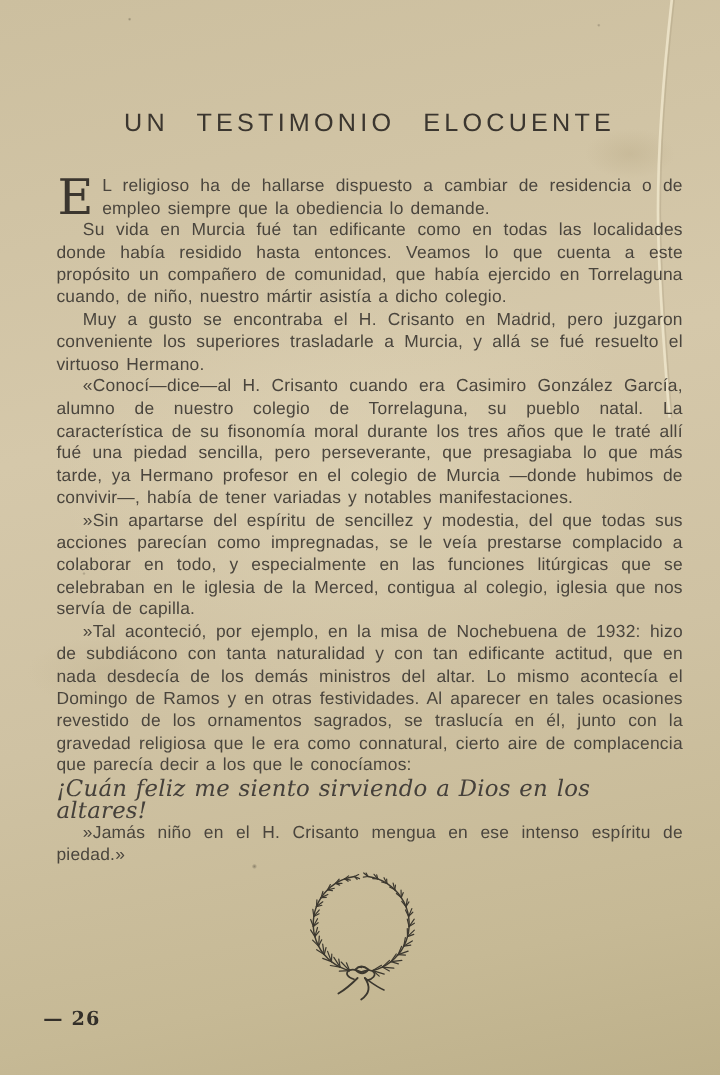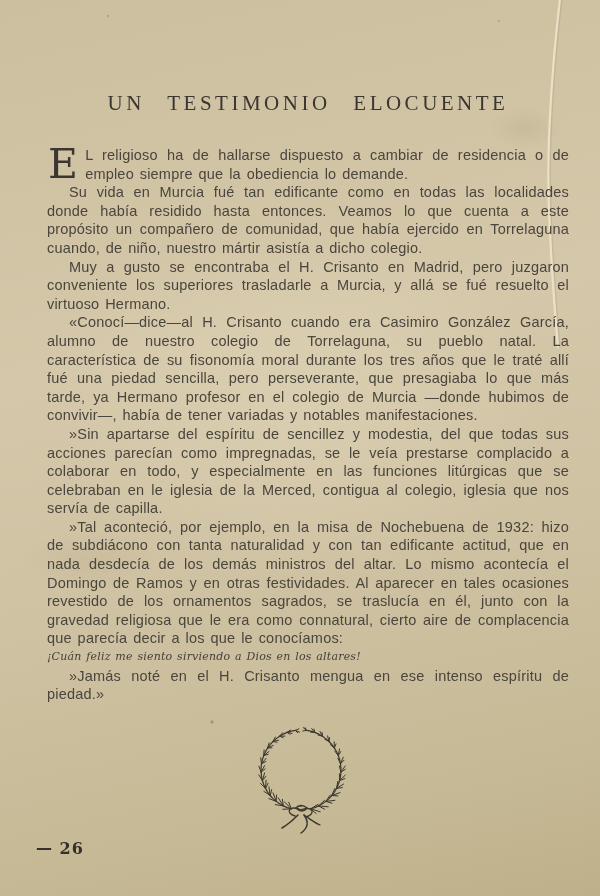--- a/index.html
+++ b/index.html
@@ -19,21 +19,21 @@
       linear-gradient(168deg,#ccbf9f 0%, #d5c8aa 38%, #cfc2a3 62%, #c6b995 86%, #bdb08a 100%);
     font-family:"Liberation Sans", sans-serif;
     color:#4a453d;
   }
 
   .decor{position:absolute;inset:0;z-index:0;pointer-events:none;}
 
   .title{
     position:absolute;top:91px;left:47px;right:31px;margin:0;z-index:1;
     text-align:center;
-    font-family:Liberation Serif, serif;
+    font-family:Liberation Sans, sans-serif;
     font-weight:normal;font-size:21px;
     letter-spacing:3.5px;word-spacing:14px;
     color:#3b362f;
   }
 
   .text-block{
     position:absolute;top:146px;left:47px;right:31px;z-index:1;
   }
   .para{
     margin:0;text-align:justify;
@@ -43,21 +43,21 @@
   .ind{text-indent:22px;}
   .dropcap{
     float:left;
     font-family:"DejaVu Serif", serif;
     font-size:41px;line-height:33px;
     padding:2px 7px 0 1px;
     color:#3b362f;
   }
   .quote{
     font-family:"DejaVu Serif", serif;
-    font-style:italic;font-size:11px;line-height:18.6px;
+    font-style:italic;font-size:19px;line-height:18.6px;
     text-align:left;letter-spacing:.2px;word-spacing:1px;
     color:#45403a;
   }
 
   .wreath{
     position:absolute;left:243px;top:716px;width:120px;height:132px;z-index:1;
   }
 
   .page-number{
     position:absolute;left:36px;top:839px;z-index:1;
@@ -79,21 +79,21 @@
   <h1 class="title">UN TESTIMONIO ELOCUENTE</h1>
 
   <div class="text-block">
     <p class="para"><span class="dropcap">E</span><span>L religioso ha de hallarse dispuesto a cambiar de residencia o de empleo siempre que la obediencia lo demande.</span></p>
     <p class="para ind">Su vida en Murcia fué tan edificante como en todas las localidades donde había residido hasta entonces. Veamos lo que cuenta a este propósito un compañero de comunidad, que había ejercido en Torrelaguna cuando, de niño, nuestro mártir asistía a dicho colegio.</p>
     <p class="para ind">Muy a gusto se encontraba el H. Crisanto en Madrid, pero juzgaron conveniente los superiores trasladarle a Murcia, y allá se fué resuelto el virtuoso Hermano.</p>
     <p class="para ind">«Conocí—dice—al H. Crisanto cuando era Casimiro González García, alumno de nuestro colegio de Torrelaguna, su pueblo natal. La característica de su fisonomía moral durante los tres años que le traté allí fué una piedad sencilla, pero perseverante, que presagiaba lo que más tarde, ya Hermano profesor en el colegio de Murcia —donde hubimos de convivir—, había de tener variadas y notables manifestaciones.</p>
     <p class="para ind">»Sin apartarse del espíritu de sencillez y modestia, del que todas sus acciones parecían como impregnadas, se le veía prestarse complacido a colaborar en todo, y especialmente en las funciones litúrgicas que se celebraban en le iglesia de la Merced, contigua al colegio, iglesia que nos servía de capilla.</p>
     <p class="para ind">»Tal aconteció, por ejemplo, en la misa de Nochebuena de 1932: hizo de subdiácono con tanta naturalidad y con tan edificante actitud, que en nada desdecía de los demás ministros del altar. Lo mismo acontecía el Domingo de Ramos y en otras festividades. Al aparecer en tales ocasiones revestido de los ornamentos sagrados, se traslucía en él, junto con la gravedad religiosa que le era como connatural, cierto aire de complacencia que parecía decir a los que le conocíamos:</p>
     <p class="para quote">¡Cuán feliz me siento sirviendo a Dios en los altares!</p>
-    <p class="para ind">»Jamás noté en el H. Crisanto mengua en ese intenso espíritu de piedad.»</p>
+    <p class="para ind">»Jamás niño en el H. Crisanto mengua en ese intenso espíritu de piedad.»</p>
   </div>
 
   <div class="wreath">
     <svg id="wreath-svg" width="120" height="132" viewBox="0 0 120 132">
         <path d="M48.3,92.8L44.3,91.6L40.4,89.9L36.7,87.8L33.2,85.4L30.0,82.6L27.2,79.5L24.6,76.1L22.5,72.4L20.7,68.5L19.4,64.5L18.5,60.4L18.1,56.1L18.1,51.9L18.5,47.7L19.4,43.5L20.7,39.5L22.5,35.6L24.6,32.0L27.1,28.6L30.0,25.5L33.2,22.6L36.6,20.2L40.3,18.1L44.2,16.4L48.3,15.2L52.4,14.4" stroke="#3c382f" stroke-width="1.2" fill="none" stroke-linecap="round"></path>
         <path d="M48.3,92.8 L41.3,85.7" stroke="#3c382f" stroke-width="1" fill="none" stroke-linecap="round"></path>
         <path d="M48.3,92.8 L39.8,93.3" stroke="#3c382f" stroke-width="1" fill="none" stroke-linecap="round"></path>
         <path d="M48.3,92.8 L45.7,86.3" stroke="#3c382f" stroke-width="1" fill="none" stroke-linecap="round"></path>
         <path d="M40.4,89.9 L35.2,81.8" stroke="#3c382f" stroke-width="1" fill="none" stroke-linecap="round"></path>
         <path d="M40.4,89.9 L32.3,88.6" stroke="#3c382f" stroke-width="1" fill="none" stroke-linecap="round"></path>

